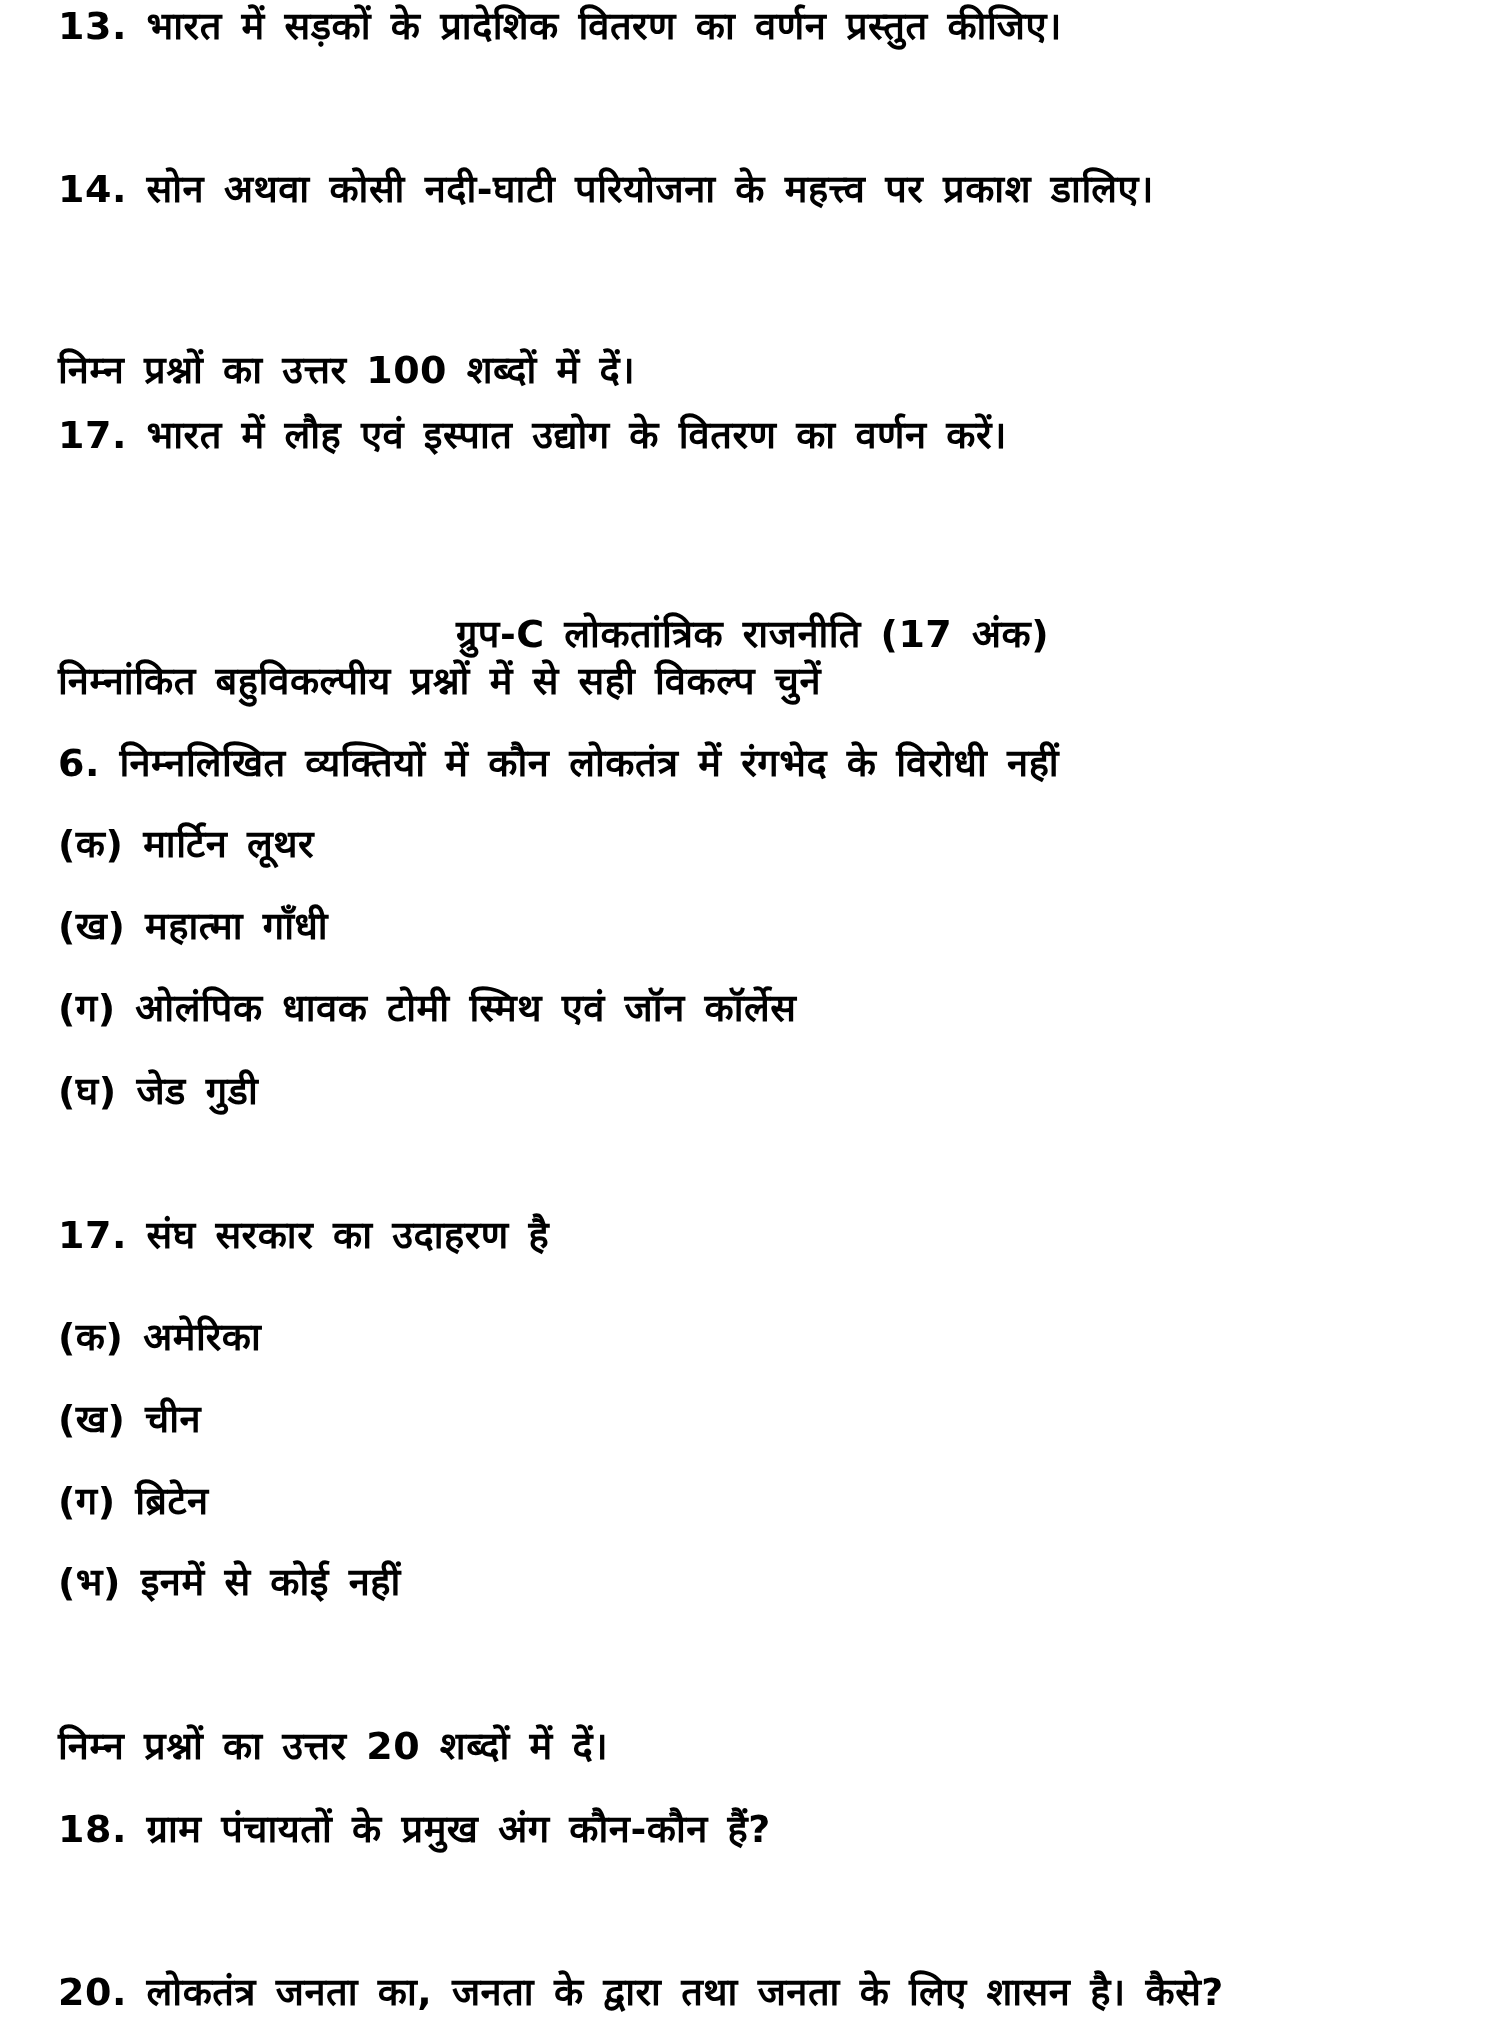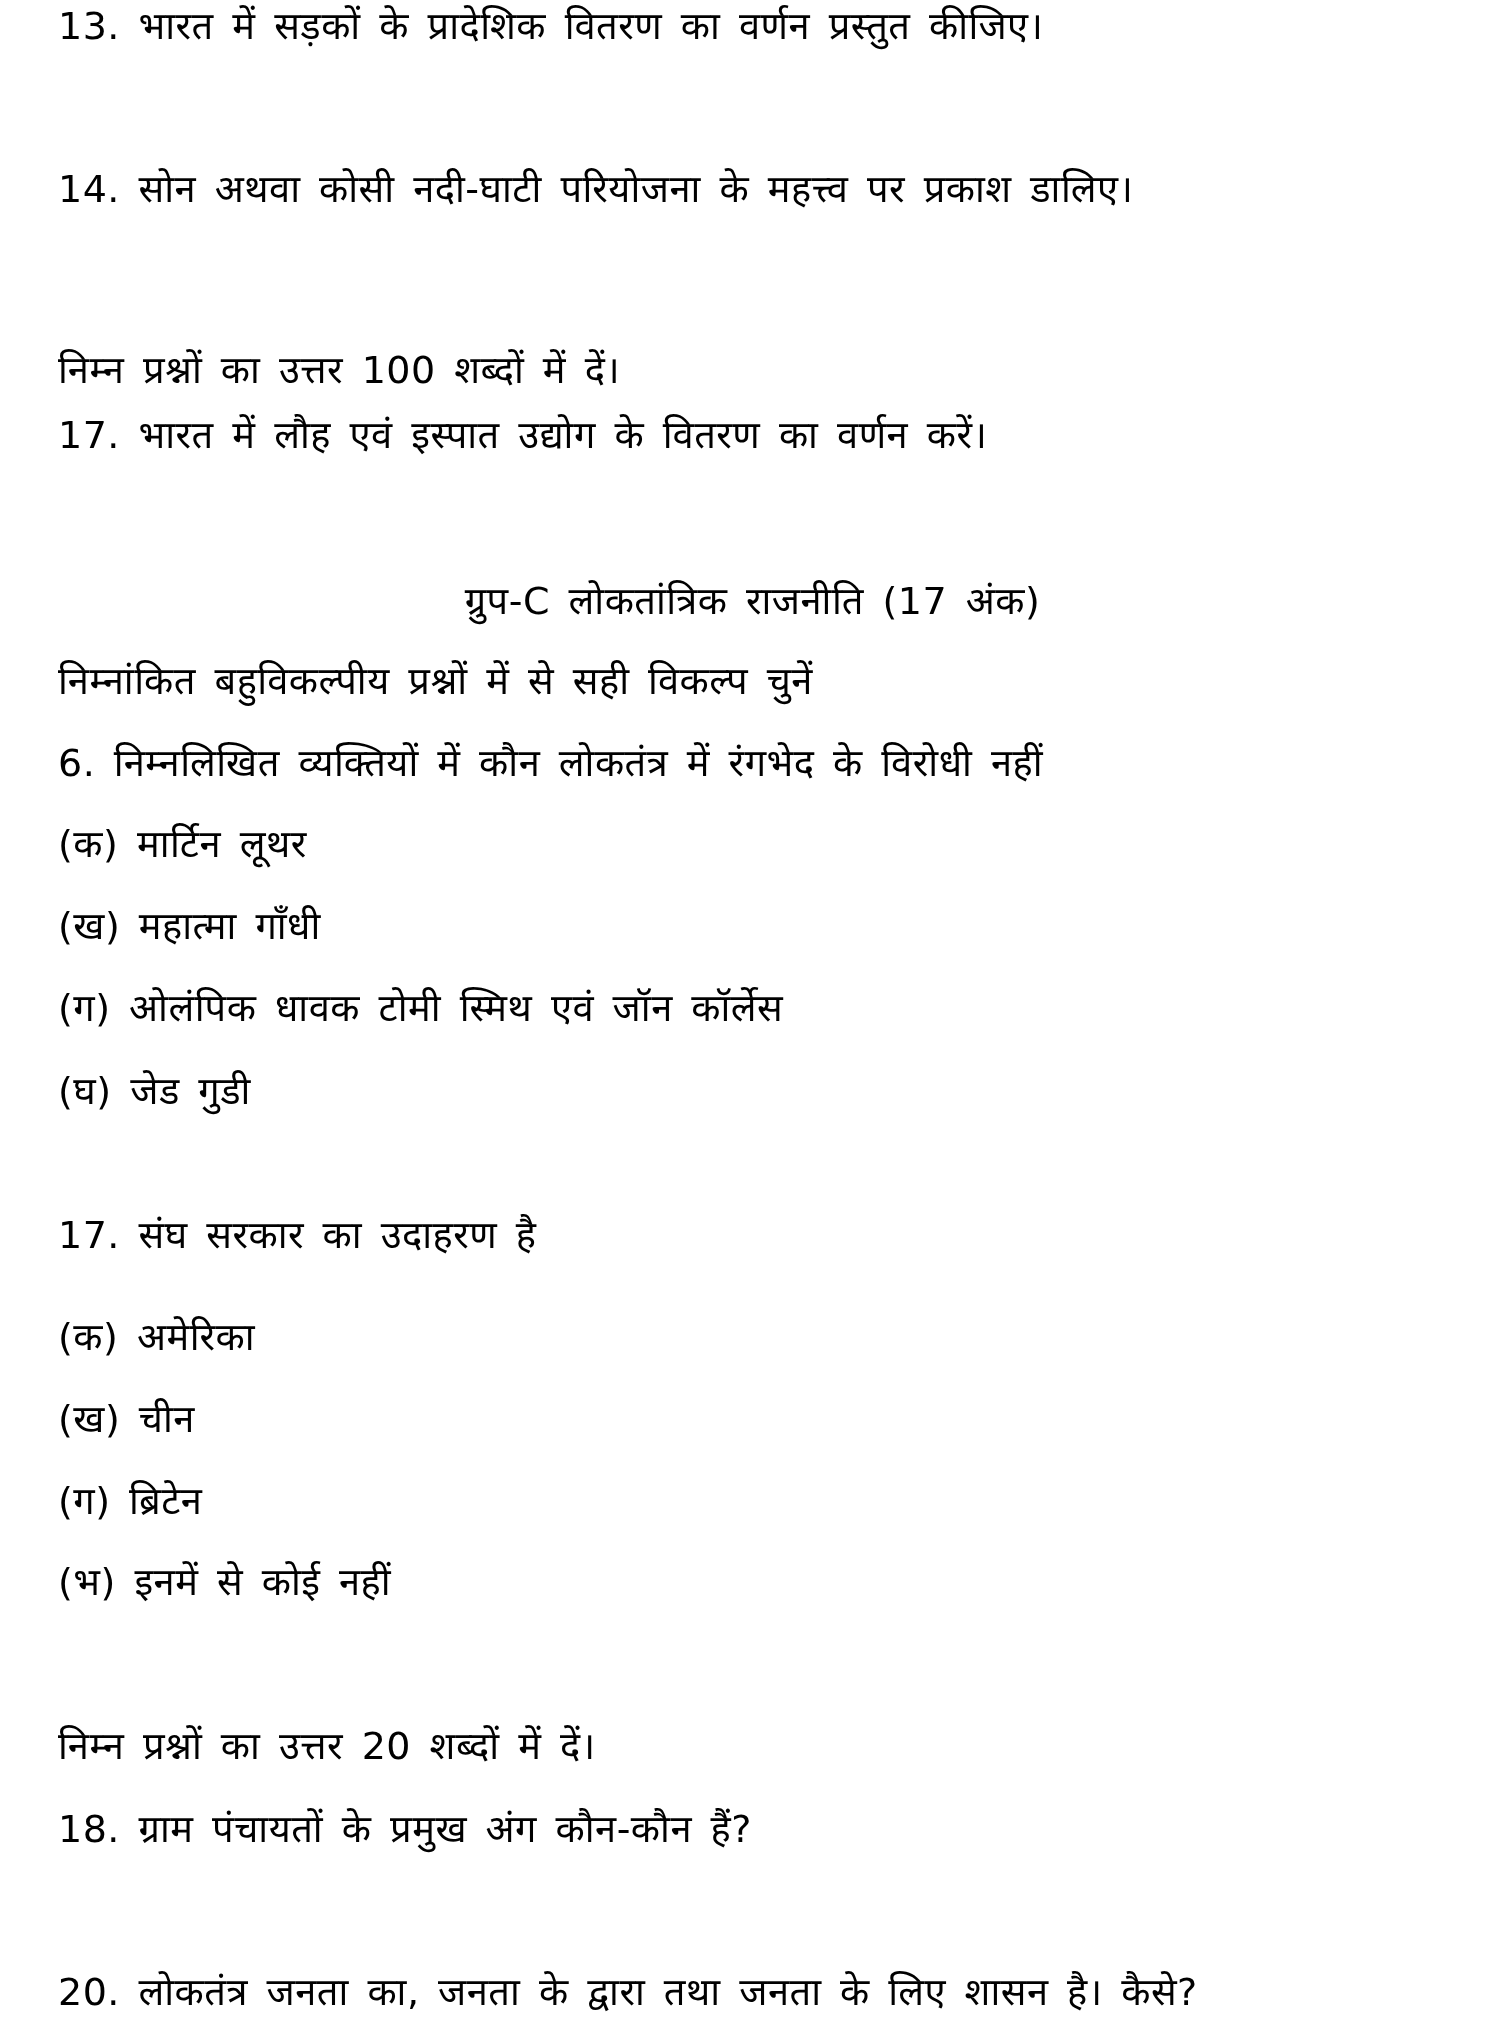--- a/index.html
+++ b/index.html
@@ -16,25 +16,27 @@
     color: #000000;
   }
   .line {
     position: absolute;
     left: 58px;
     font-size: 38px;
     line-height: 44px;
     white-space: nowrap;
     letter-spacing: 0.5px;
     word-spacing: 6px;
+    font-weight: bold;
   }
   .heading {
     left: 0;
     width: 1505px;
     text-align: center;
+    margin-top: 33px;
   }
 </style>
 </head>
 <body>
 
 <div>
   <div class="line" style="top:4px">13. भारत में सड़कों के प्रादेशिक वितरण का वर्णन प्रस्तुत कीजिए।</div>
   <div class="line" style="top:167px">14. सोन अथवा कोसी नदी-घाटी परियोजना के महत्त्व पर प्रकाश डालिए।</div>
   <div class="line" style="top:348px">निम्न प्रश्नों का उत्तर 100 शब्दों में दें।</div>
   <div class="line" style="top:413px">17. भारत में लौह एवं इस्पात उद्योग के वितरण का वर्णन करें।</div>

